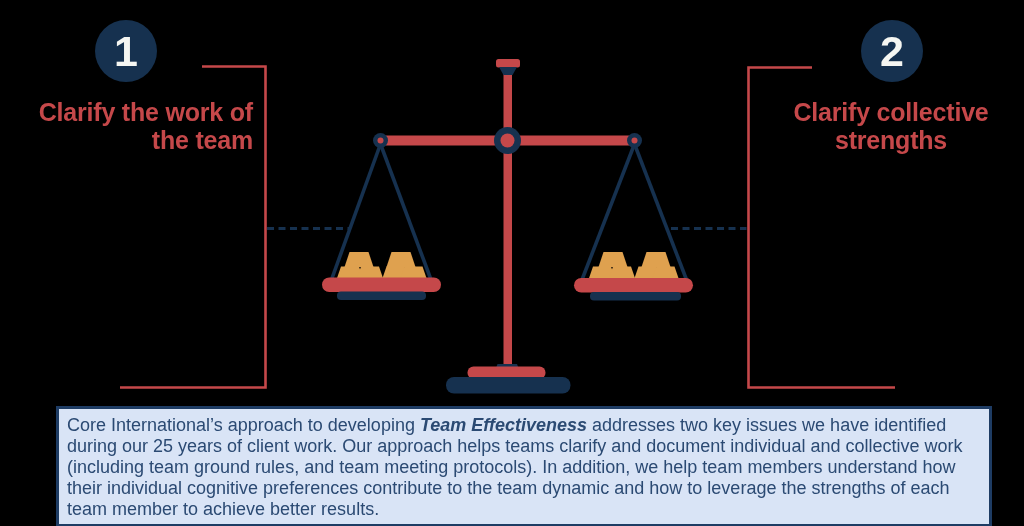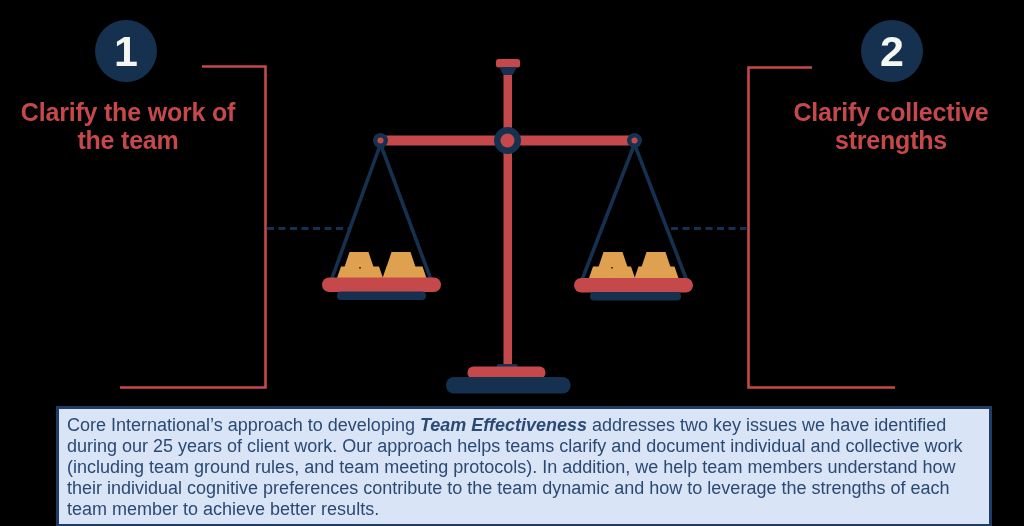--- a/index.html
+++ b/index.html
@@ -19,21 +19,21 @@
     font-size: 43px; font-weight: 700; line-height: 1;
   }
   #circle1 { left: 95px; top: 20px; }
   #circle2 { left: 861px; top: 20px; }
 
   .step-label {
     position: absolute; color: var(--red, #c5484a);
     font-weight: 700; font-size: 25px; line-height: 28px;
     text-align: center; letter-spacing: -0.2px;
   }
-  #label1 { left: 3px;  top: 98px; width: 250px; }
+  #label1 { left: 3px;  top: 98px; width: 250px; text-align: right; }
   #label2 { left: 766px; top: 98px; width: 250px; }
 
   .info-box {
     position: absolute; left: 56px; top: 406px; width: 936px;
     box-sizing: border-box;
     background: var(--box-bg, #d9e4f6);
     border: 3px solid var(--box-border, #1e3c64);
     padding: 6px 6px 4px 8px;
     color: var(--body-text, #2b4a73);
     font-size: 18px; line-height: 21px;

